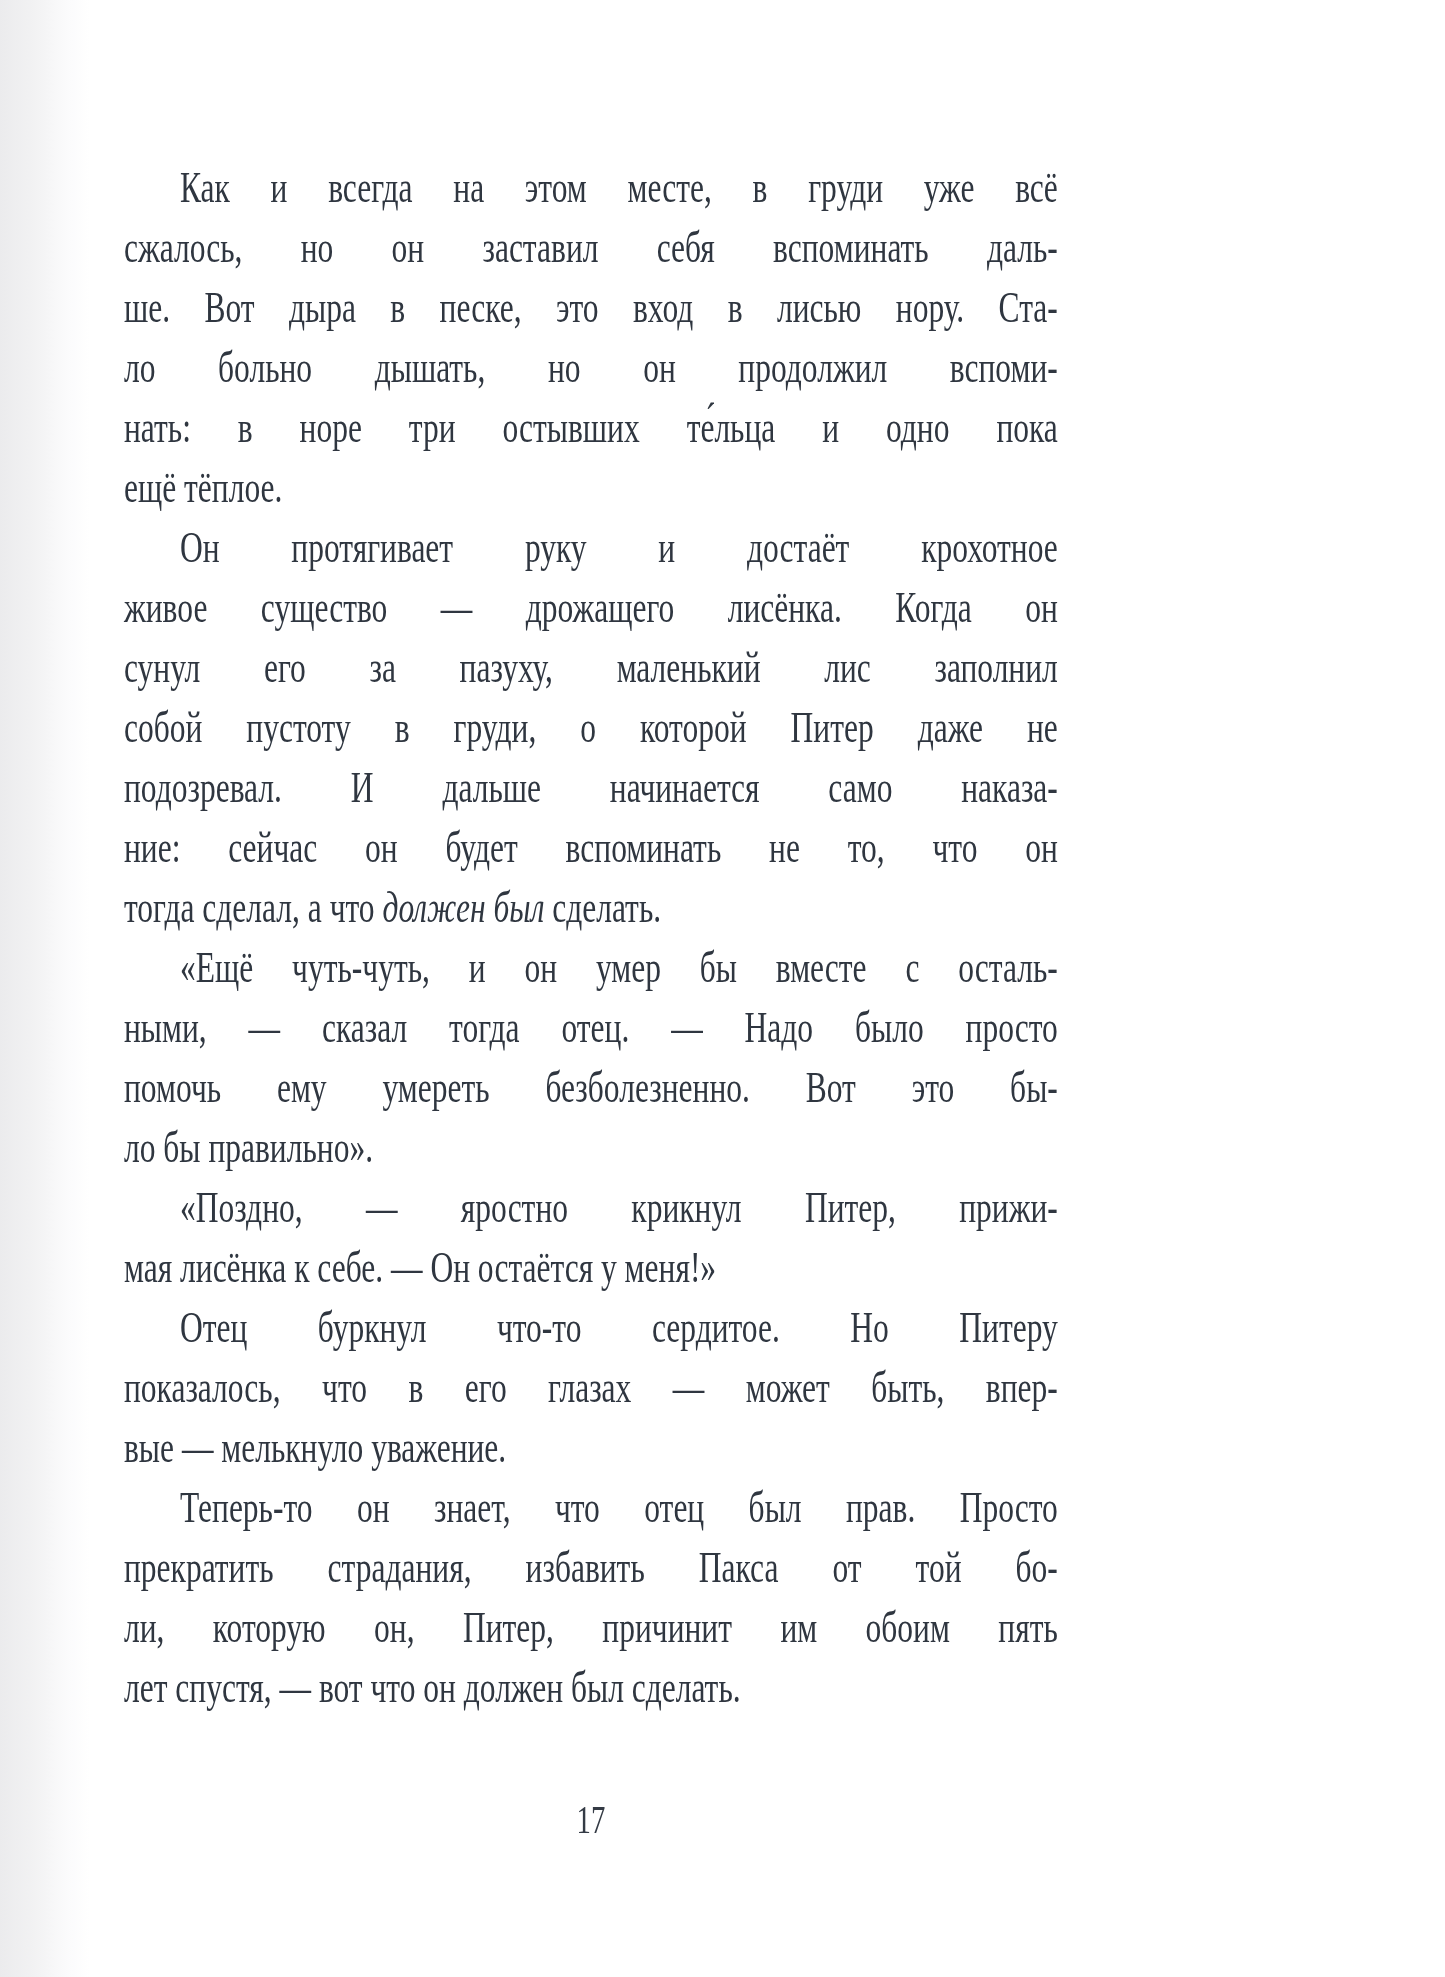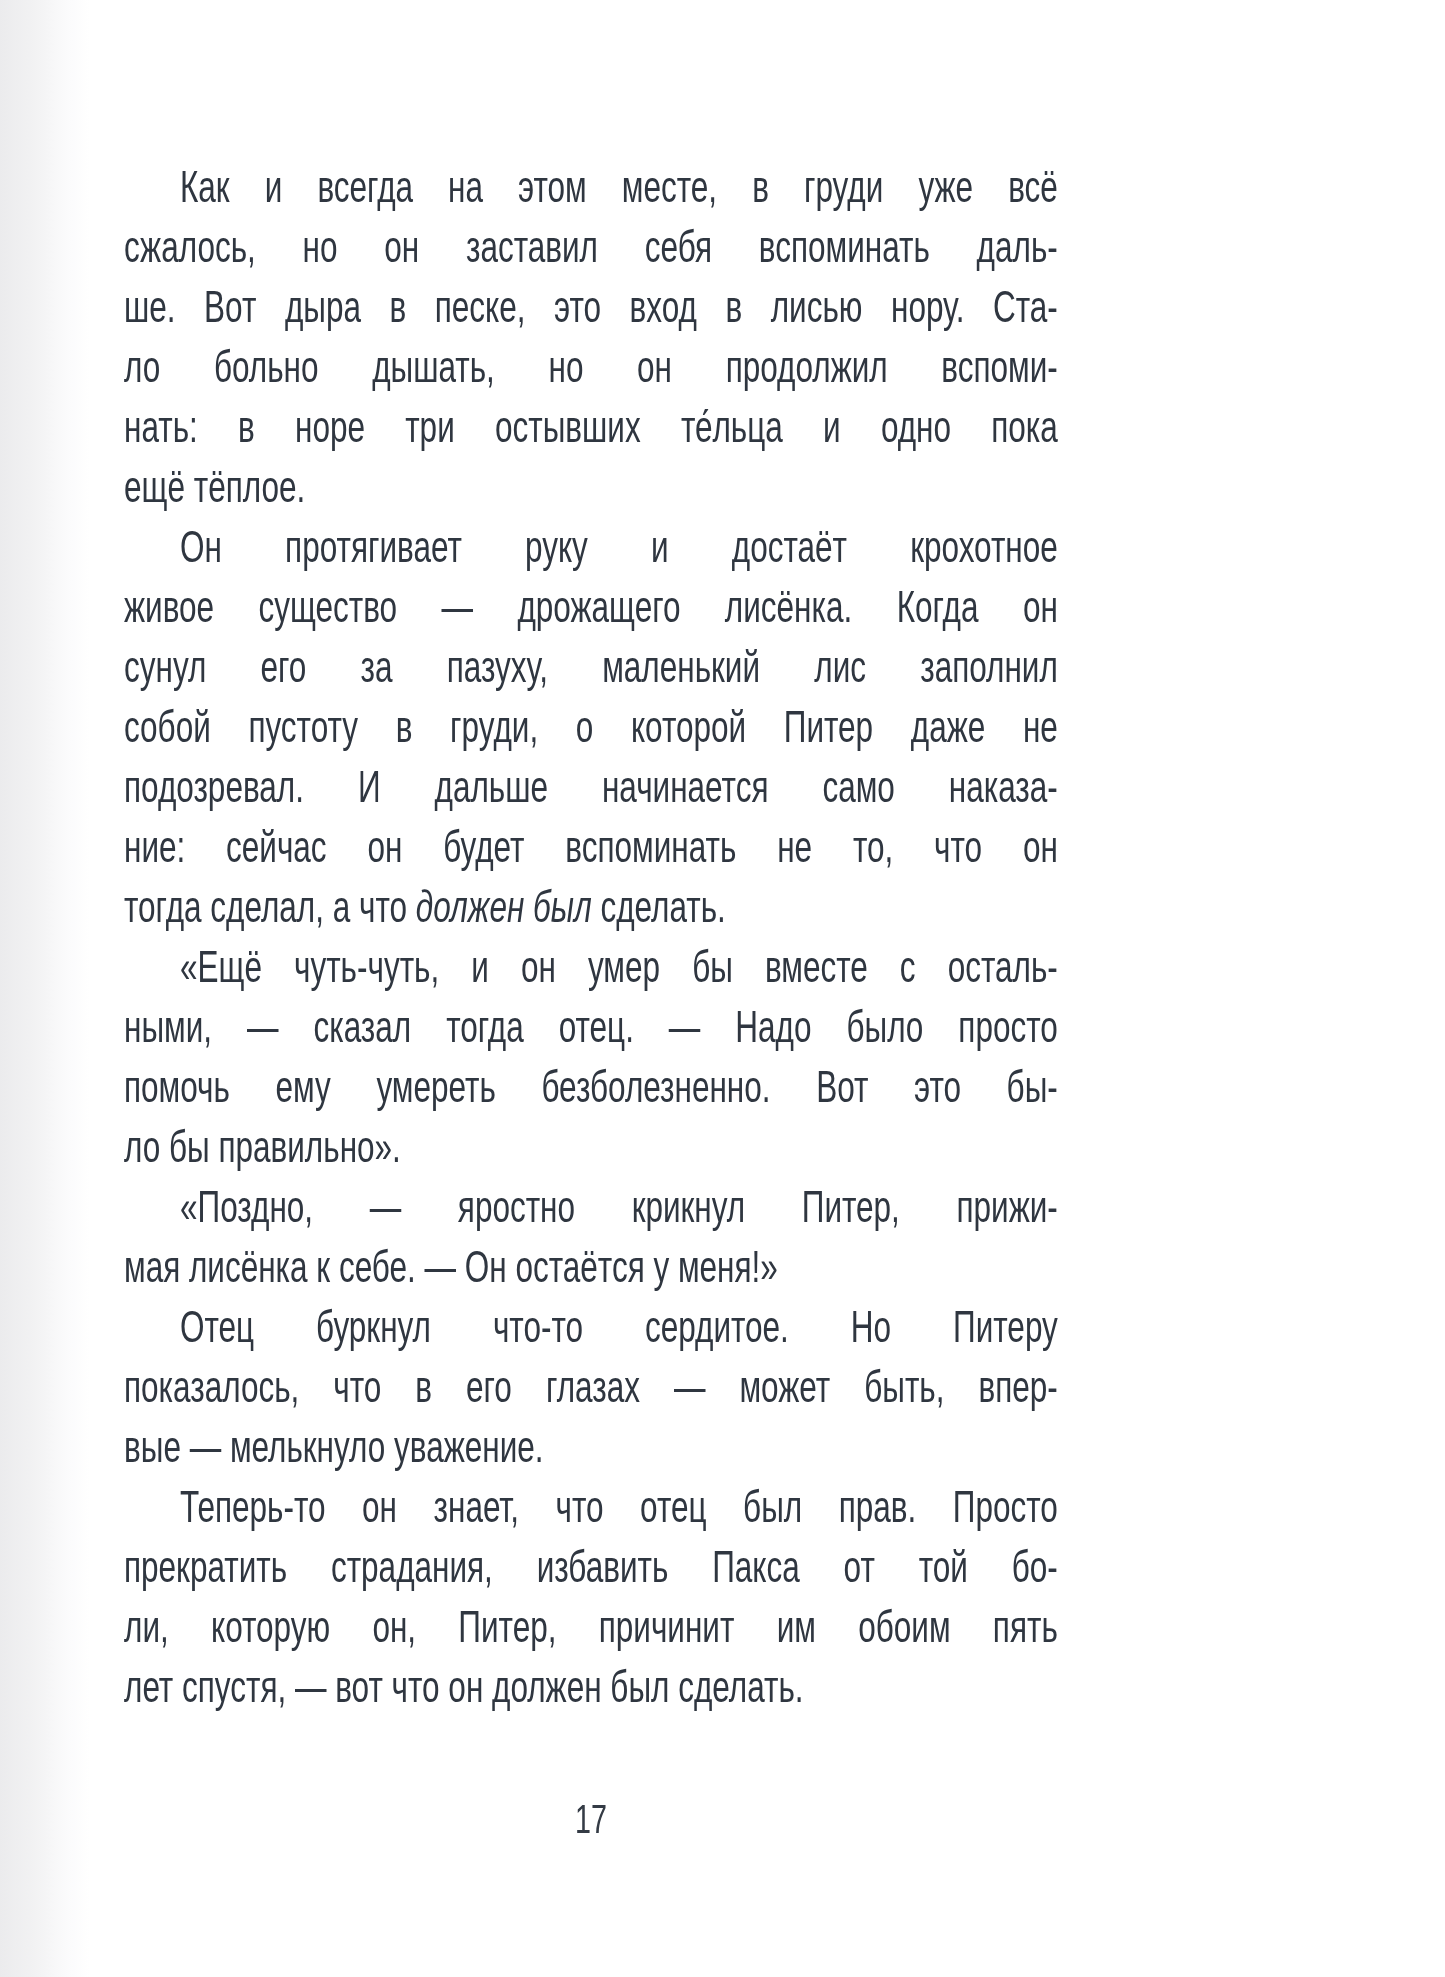--- a/index.html
+++ b/index.html
@@ -6,21 +6,21 @@
     margin: 0;
     padding: 0;
     background: #ffffff;
   }
   .page {
     position: relative;
     width: 1386px;
     height: 1977px;
     background: #ffffff;
     overflow: hidden;
-    font-family: Liberation Sans, sans-serif;
+    font-family: Liberation Serif, serif;
   }
   .gutter-shadow {
     position: absolute;
     left: 0;
     top: 0;
     bottom: 0;
     width: 90px;
     background: linear-gradient(90deg, #ebebed 0%, #f2f2f3 38%, #fbfbfc 75%, #ffffff 100%);
   }
   .text-block {

